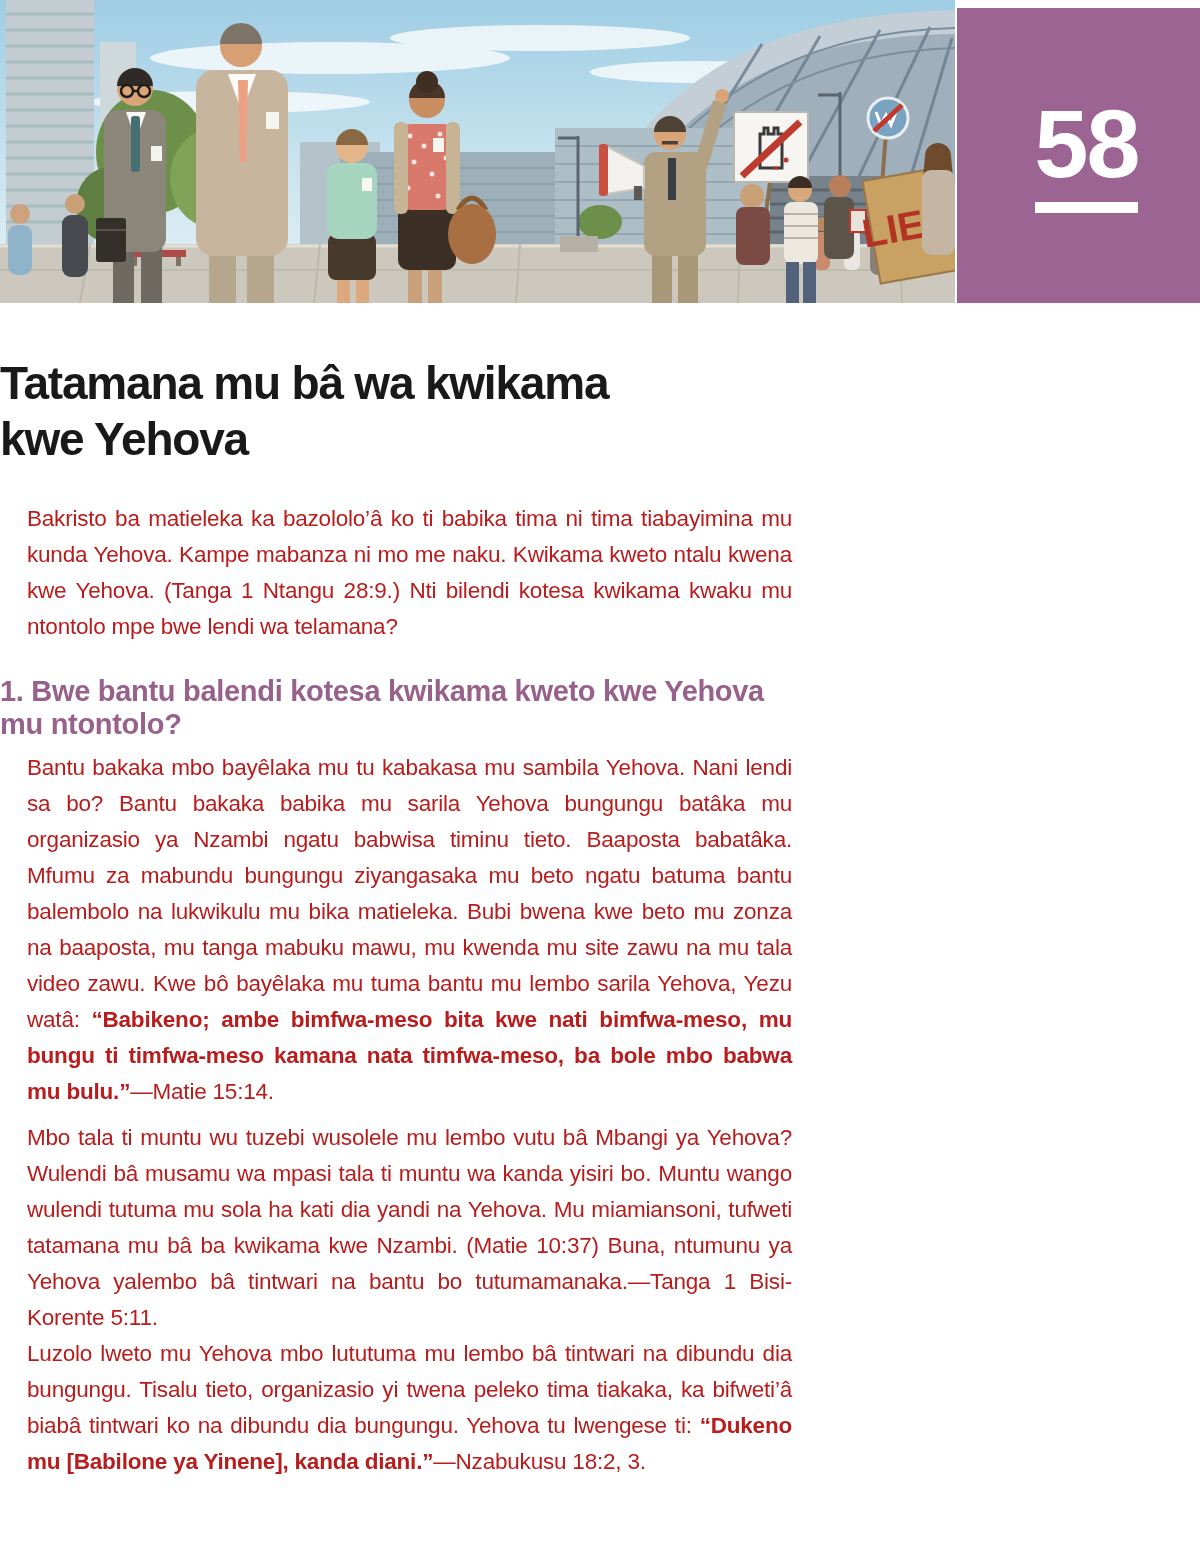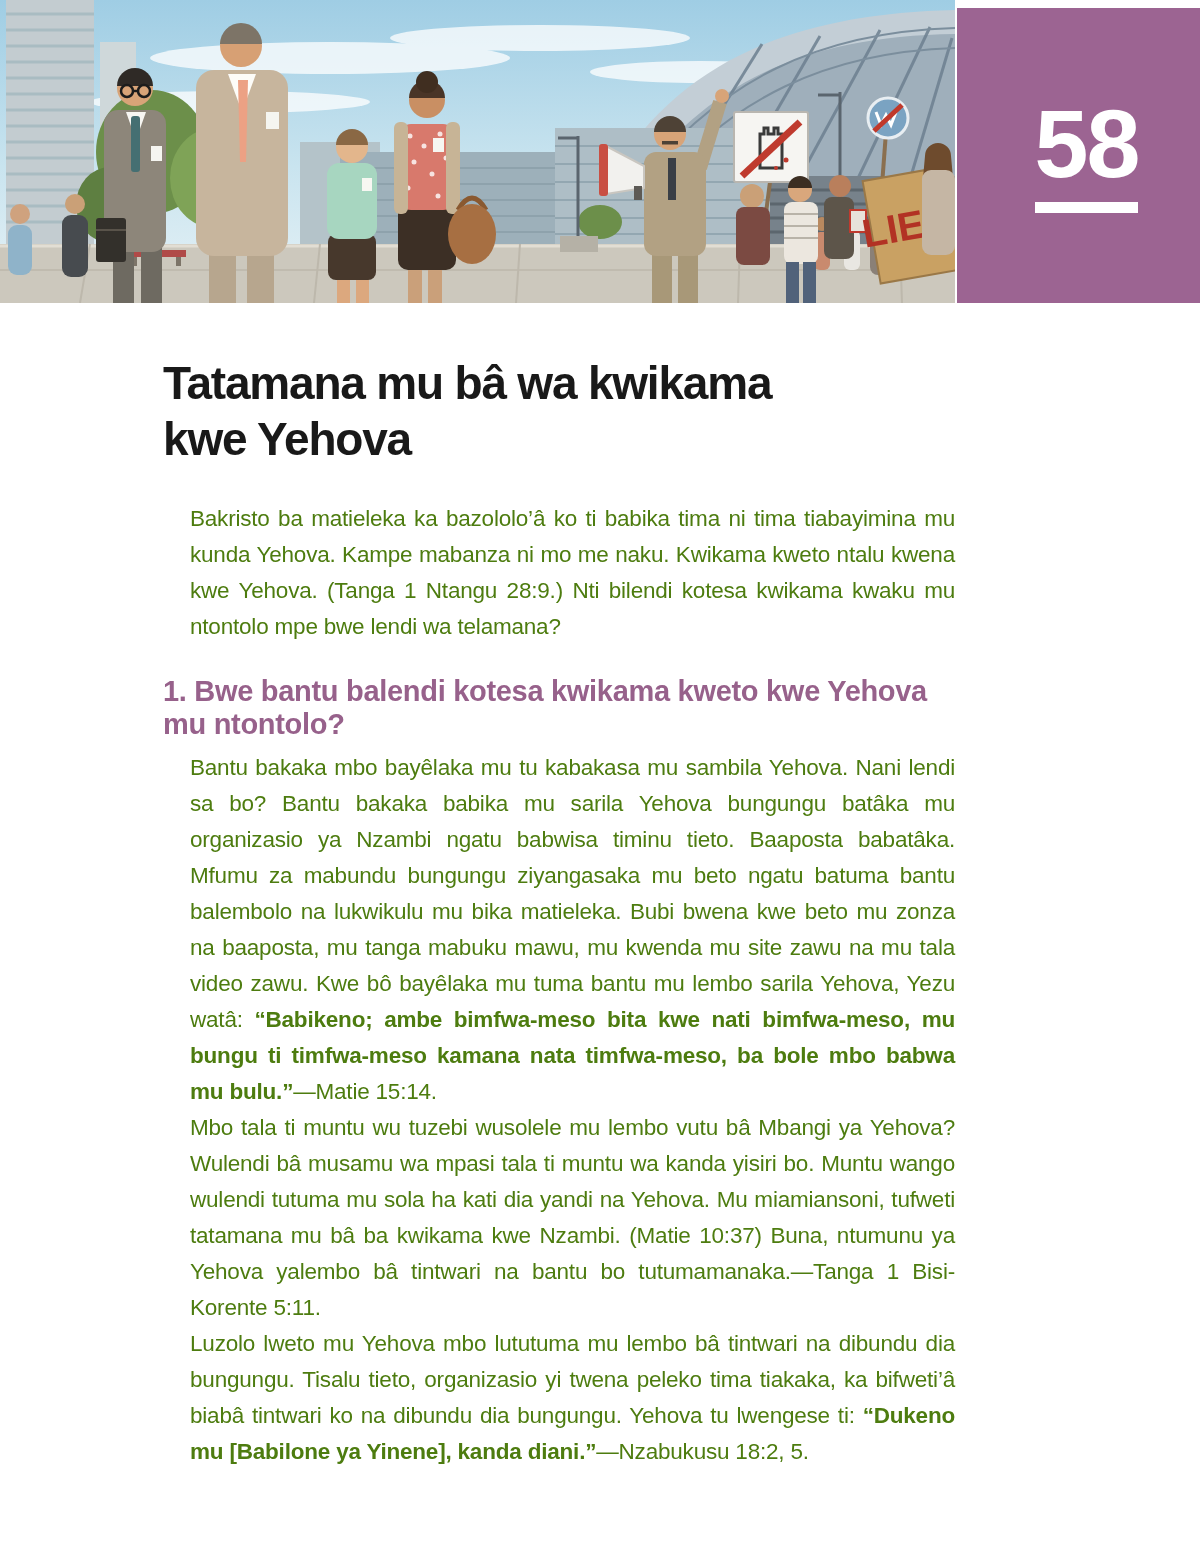--- a/index.html
+++ b/index.html
@@ -18,38 +18,38 @@
     width:259px; height:295px; background:#9c6492;
     display:flex; flex-direction:column; align-items:center; justify-content:center;
   }
   .lesson-number {
     color:#ffffff; font-weight:bold; font-size:97px; line-height:0.95;
     letter-spacing:-2px;
   }
   .lesson-underline { width:103px; height:11px; background:#ffffff; margin-top:12px; }
 
   
-  main { padding-left:163px; width:792px; }
+  main { width:792px; }
   .article-title {
     margin:52px 0 0 0; max-width:700px;
     font-size:46px; line-height:1.22; font-weight:bold;
     letter-spacing:-1.2px; color:#191919;
   }
   .body-par {
     margin:0 0 0 27px; width:765px;
     font-size:22.5px; line-height:36px; text-align:justify;
-    letter-spacing:-0.2px; color:#4d7c0f;
+    letter-spacing:-0.2px; color:#b91c1c;
   }
   .intro-par { margin-top:34px; }
   .q-heading {
     margin:30px 0 9px 0;
     font-size:29px; font-weight:bold; letter-spacing:-0.3px;
     color:#97618b;
   }
-  .body-par + .body-par { margin-top:0; }
+  .body-par + .body-par { margin-top:10px; }
   .body-par strong { font-weight:bold; }
 </style>
 </head>
 <body>
 
 <div class="page">
 
   <div class="hero-row">
 
     <svg class="hero-photo" viewBox="0 0 955 303" aria-hidden="true">
@@ -326,17 +326,17 @@
 
     <p class="body-par intro-par">Bakristo ba matieleka ka bazololo’â ko ti babika tima ni tima tiabayimina mu kunda Yehova. Kampe mabanza ni mo me naku. Kwikama kweto ntalu kwena kwe Yehova. (Tanga 1 Ntangu 28:9.) Nti bilendi kotesa kwikama kwaku mu ntontolo mpe bwe lendi wa telamana?</p>
 
     <section>
       <h2 class="q-heading">1. Bwe bantu balendi kotesa kwikama kweto kwe Yehova mu ntontolo?</h2>
       <p class="body-par"><span>Bantu bakaka mbo bayêlaka mu tu kabakasa mu sambila Yehova. Nani lendi sa bo? Bantu bakaka babika mu sarila Yehova bungungu batâka mu organizasio ya Nzambi ngatu babwisa timinu tieto. Baaposta babatâka. Mfumu za mabundu bungungu ziyangasaka mu beto ngatu batuma bantu balembolo na lukwikulu mu bika matieleka. Bubi bwena kwe beto mu zonza na baaposta, mu tanga mabuku mawu, mu kwenda mu site zawu na mu tala video zawu. Kwe bô bayêlaka mu tuma bantu mu lembo sarila Yehova, Yezu watâ: </span><strong>“Babikeno; ambe bimfwa-meso bita kwe nati bimfwa-meso, mu bungu ti timfwa-meso kamana nata timfwa-meso, ba bole mbo babwa mu bulu.”</strong><span>—Matie 15:14.</span></p>
       <p class="body-par"><span>Mbo tala ti muntu wu tuzebi wusolele mu lembo vutu bâ Mbangi ya Yehova? Wulendi bâ musamu wa mpasi tala ti muntu wa kanda yisiri bo. Muntu wango wulendi tutuma mu sola ha kati dia yandi na Yehova. Mu miamiansoni, tufweti tatamana mu bâ ba kwikama kwe Nzambi. (Matie 10:37) Buna, ntumunu ya Yehova yalembo bâ tintwari na bantu bo tutumamanaka.—Tanga 1 Bisi-Korente 5:11.</span></p>
     </section>
 
     <section>
-      <p class="body-par"><span>Luzolo lweto mu Yehova mbo lututuma mu lembo bâ tintwari na dibundu dia bungungu. Tisalu tieto, organizasio yi twena peleko tima tiakaka, ka bifweti’â biabâ tintwari ko na dibundu dia bungungu. Yehova tu lwengese ti: </span><strong>“Dukeno mu [Babilone ya Yinene], kanda diani.”</strong><span>—Nzabukusu 18:2, 5.</span></p>
+      <p class="body-par"><span>Luzolo lweto mu Yehova mbo lututuma mu lembo bâ tintwari na dibundu dia bungungu. Tisalu tieto, organizasio yi twena peleko tima tiakaka, ka bifweti’â biabâ tintwari ko na dibundu dia bungungu. Yehova tu lwengese ti: </span><strong>“Dukeno mu [Babilone ya Yinene], kanda diani.”</strong><span>—Nzabukusu 18:2, 3.</span></p>
     </section>
   </main>
 
 </div>
 
 </body></html>

